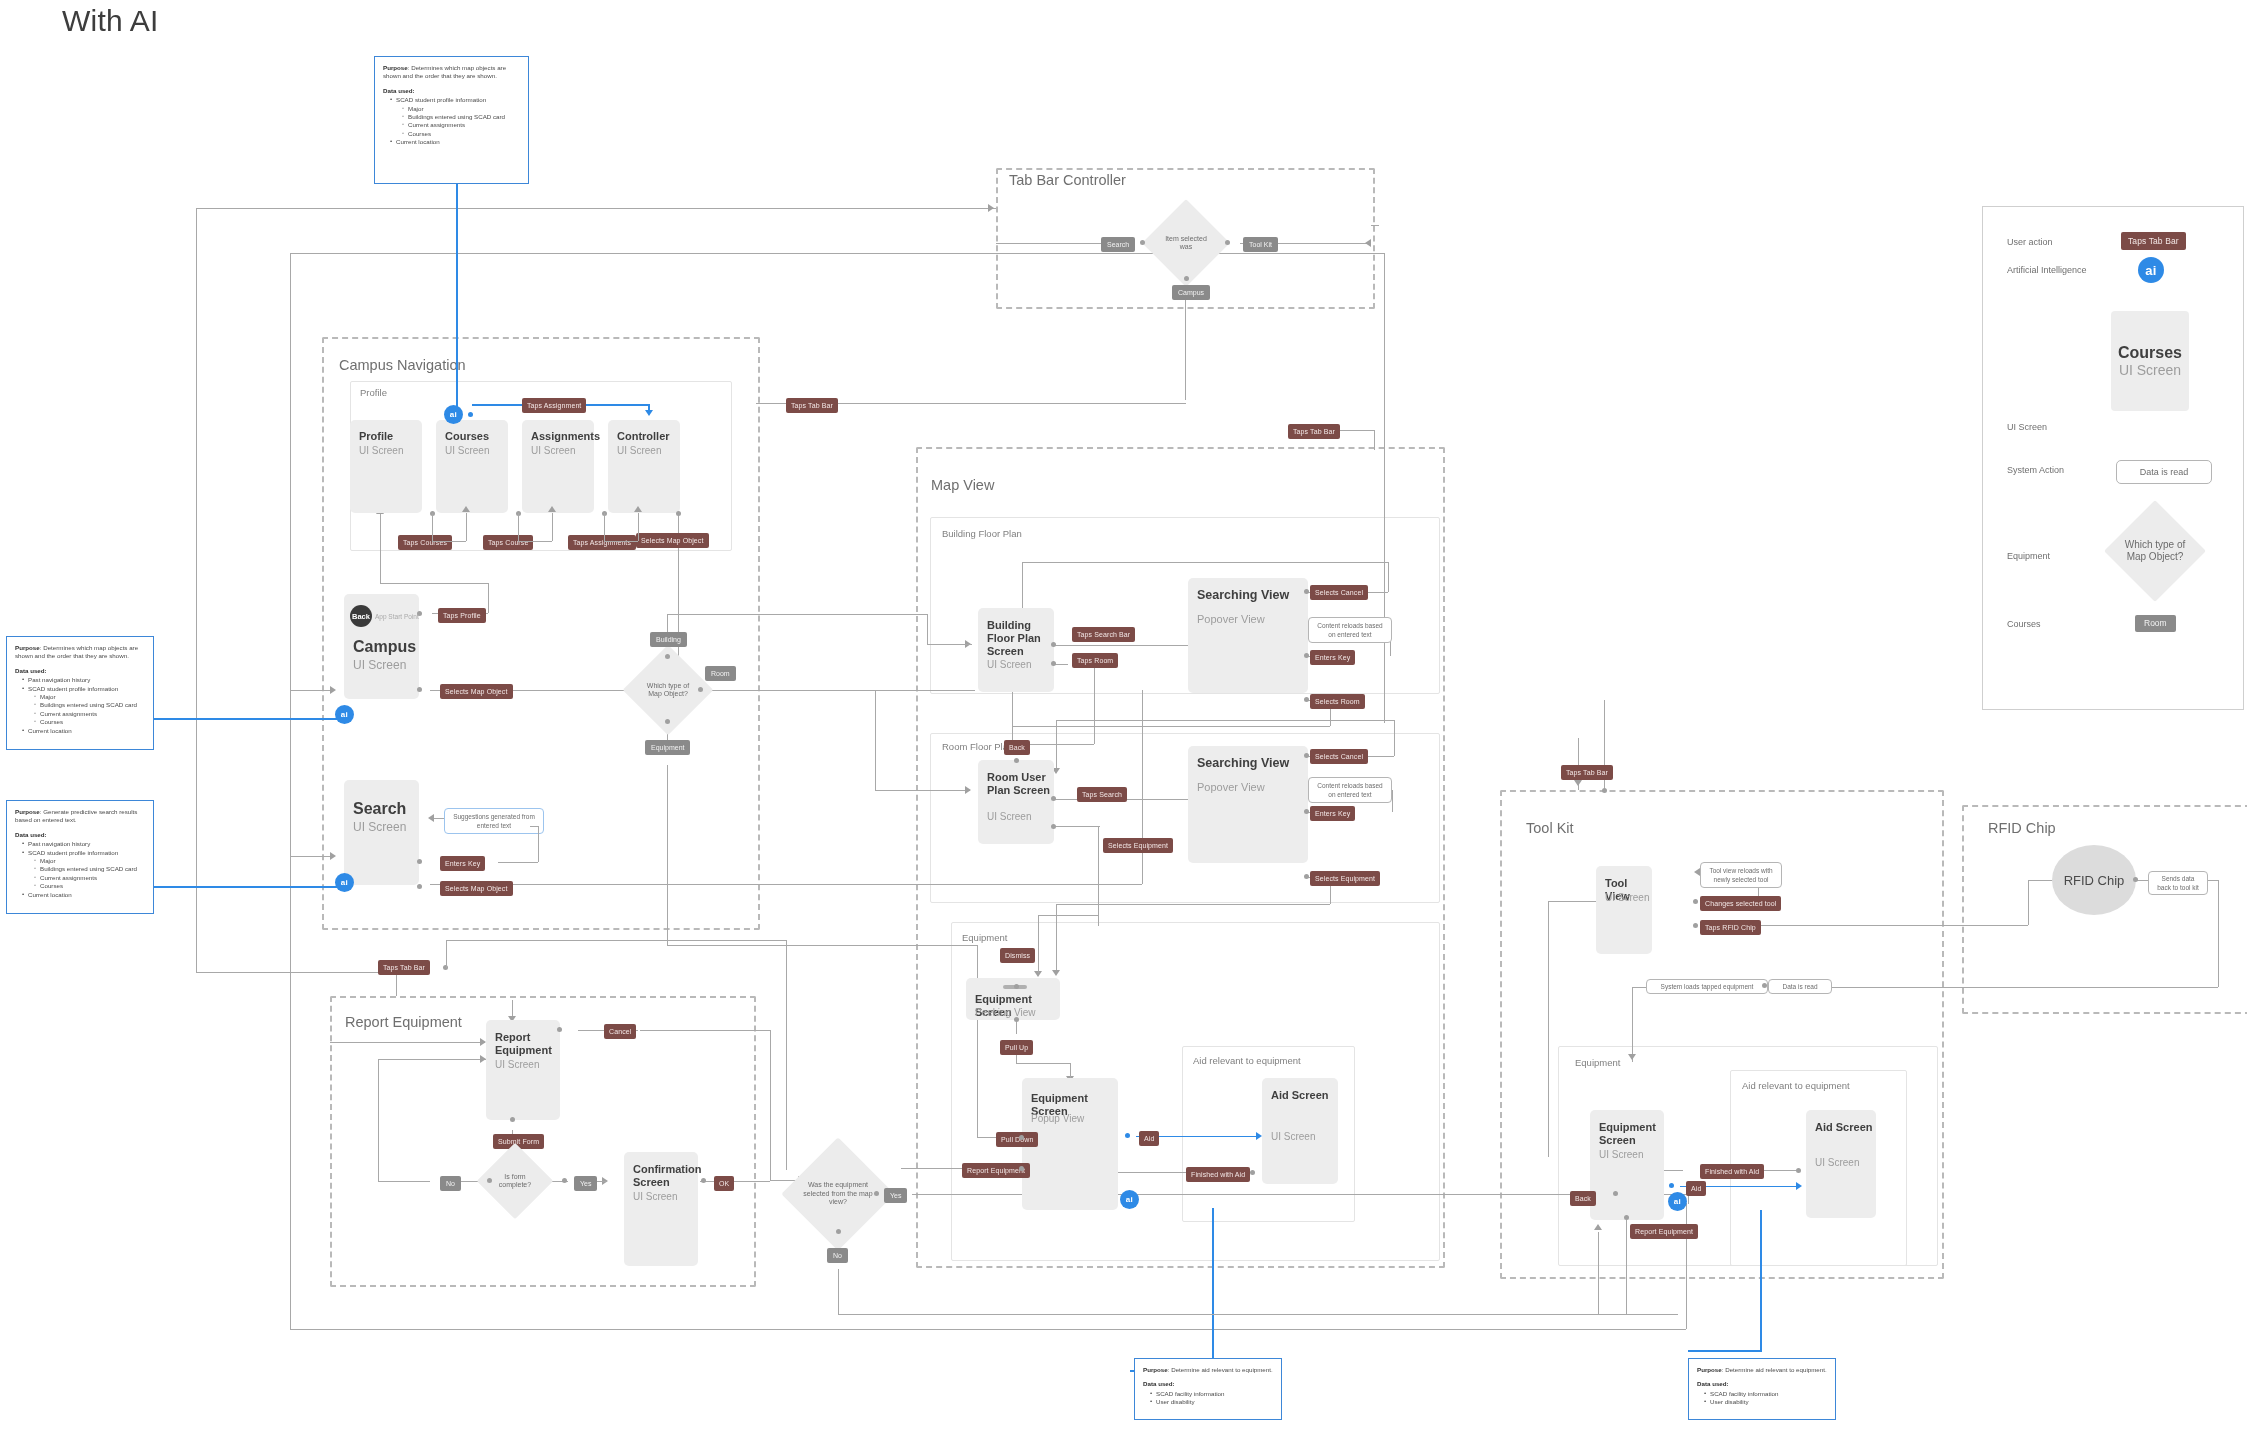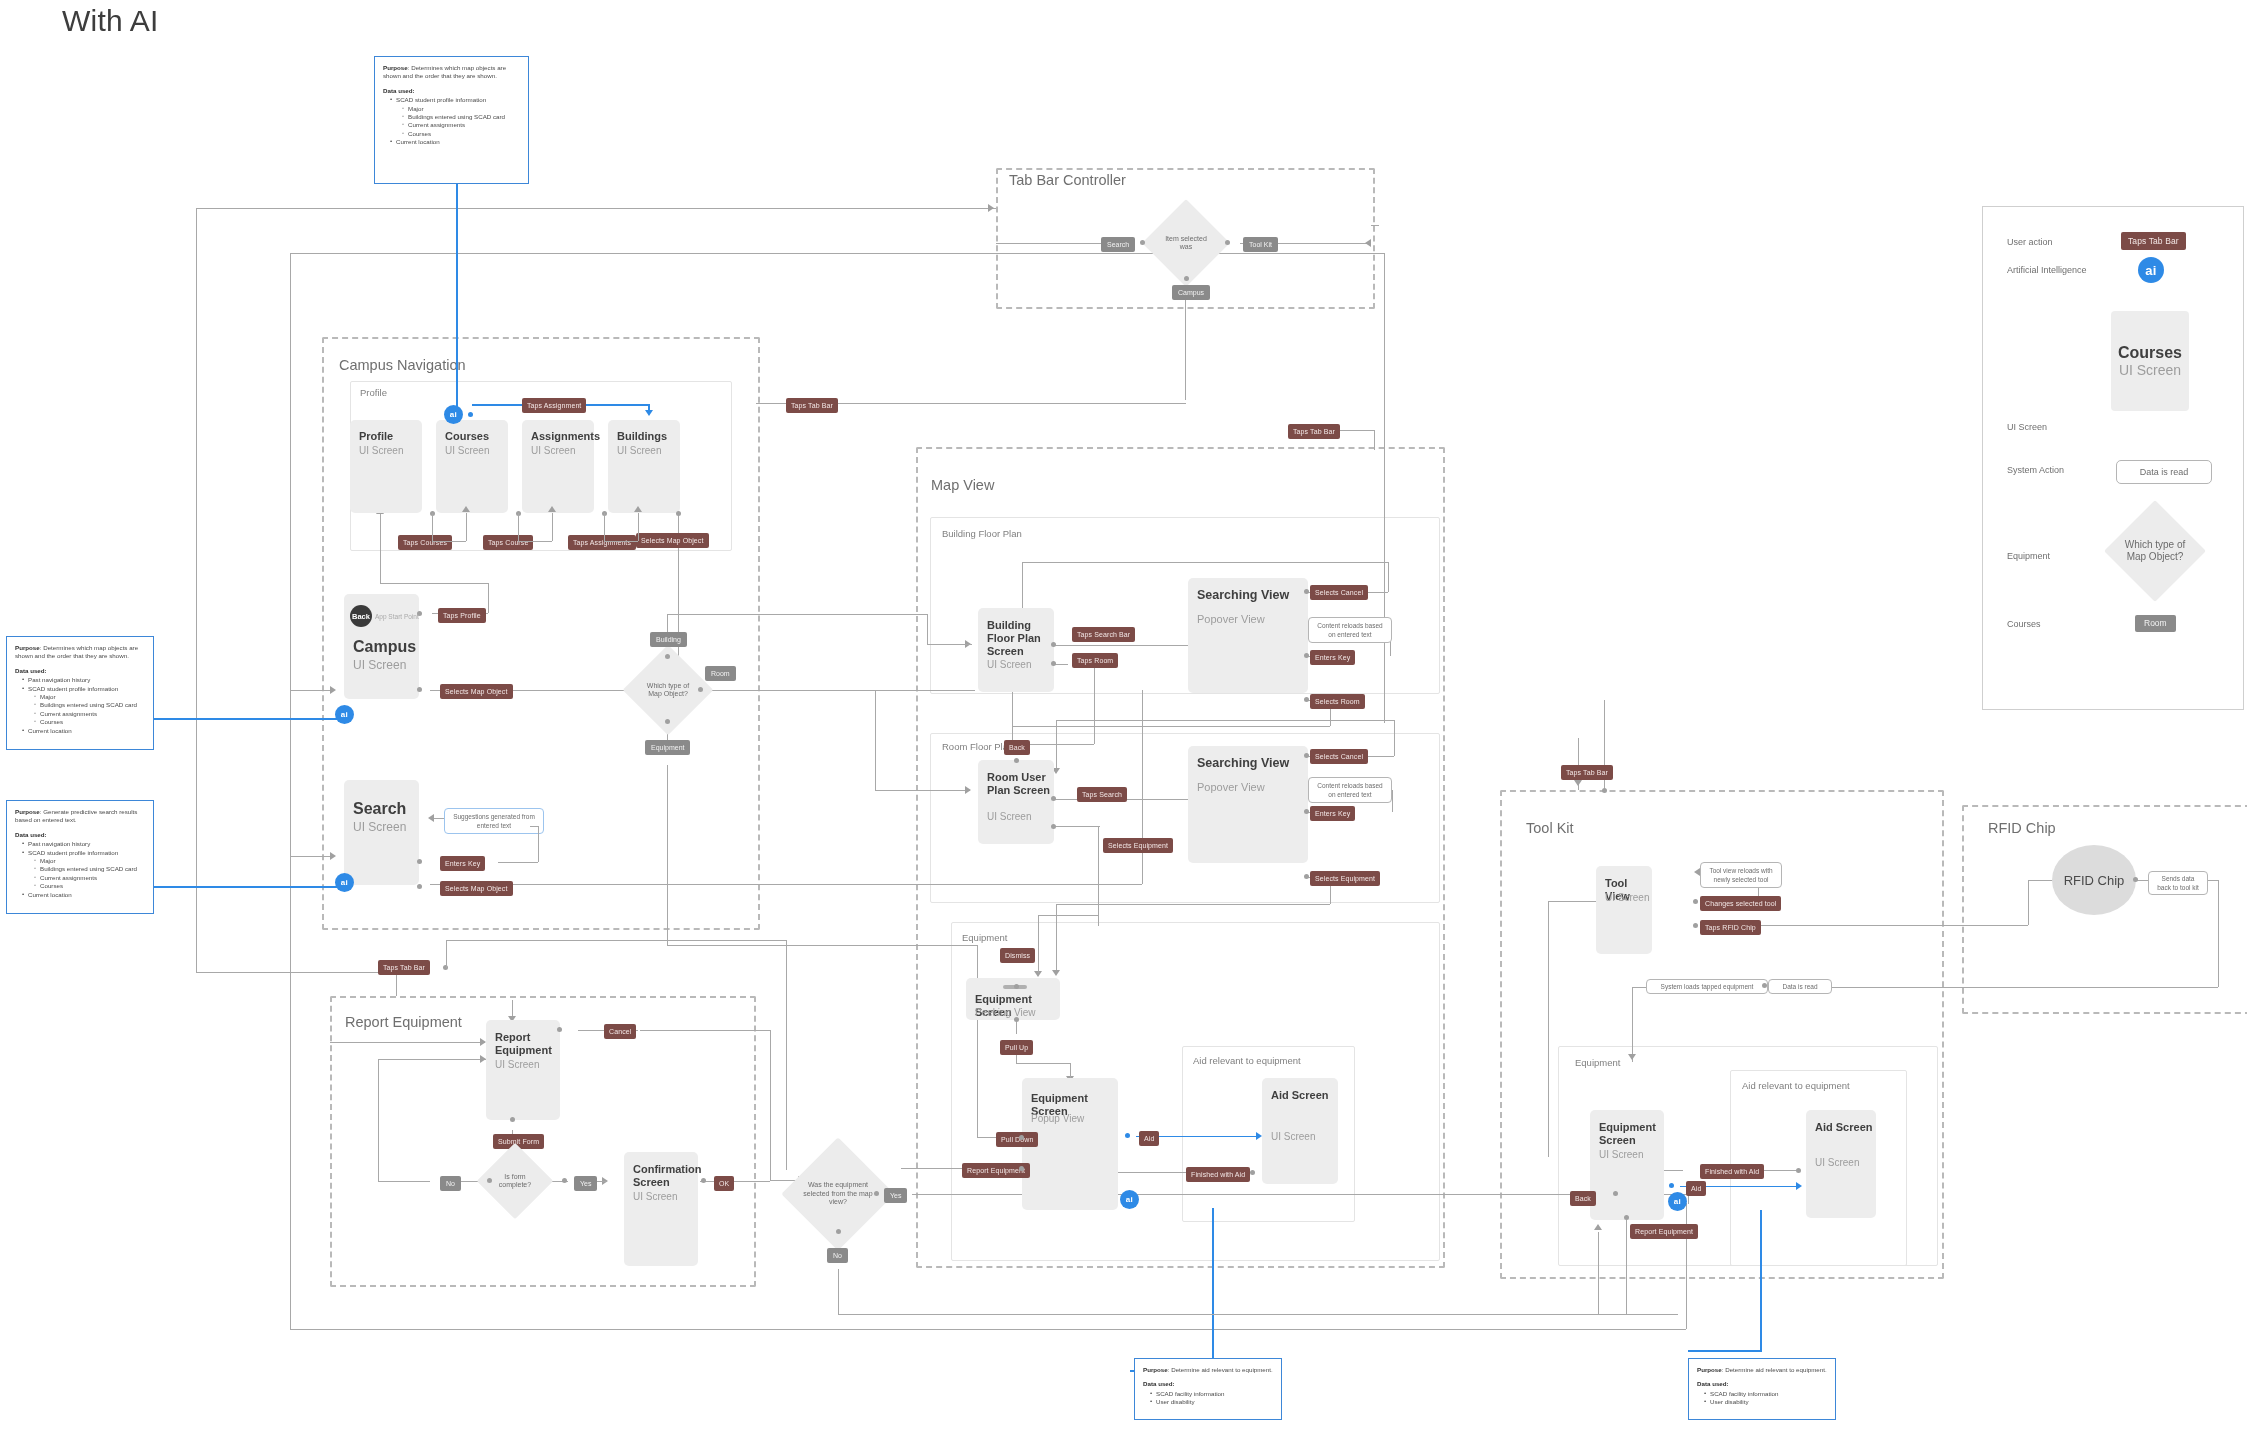--- a/index.html
+++ b/index.html
@@ -429,21 +429,21 @@
 </div>
 <div class="screen mid" style="left:436px;top:420px;width:72px;height:93px;">
   <div class="s-title">Courses</div>
   <div class="s-sub" style="top:24px;">UI Screen</div>
 </div>
 <div class="screen mid" style="left:522px;top:420px;width:72px;height:93px;">
   <div class="s-title">Assignments</div>
   <div class="s-sub" style="top:24px;">UI Screen</div>
 </div>
 <div class="screen mid" style="left:608px;top:420px;width:72px;height:93px;">
-  <div class="s-title">Buildings</div>
+  <div class="s-title">Controller</div>
   <div class="s-sub" style="top:24px;">UI Screen</div>
 </div>
 
 <div class="ai" style="left:444px;top:405px;width:19px;height:19px;">ai</div>
 <div class="cdot blue" style="left:468px;top:412px;"></div>
 <div class="ln h blue" style="left:472px;top:404px;width:8px;height:1.5px;"></div>
 <div class="ln h blue" style="left:480px;top:404px;width:168px;height:1.5px;"></div>
 <div class="ln v blue" style="left:648px;top:404px;width:1.5px;height:8px;"></div>
 <div class="arr d blue" style="left:645px;top:410px;"></div>
 <div class="badge" style="left:522px;top:398px;">Taps Assignment</div>

